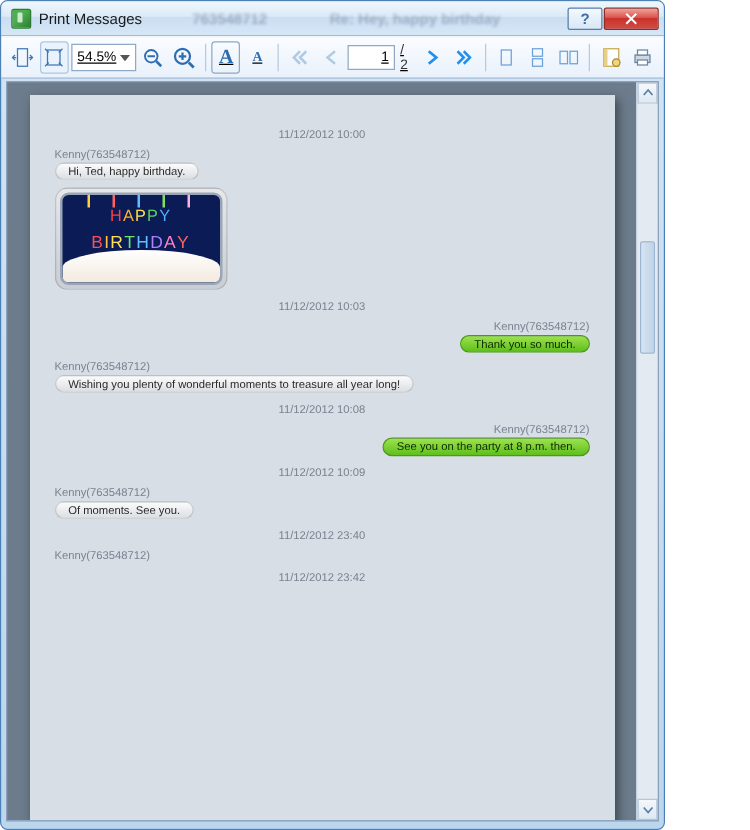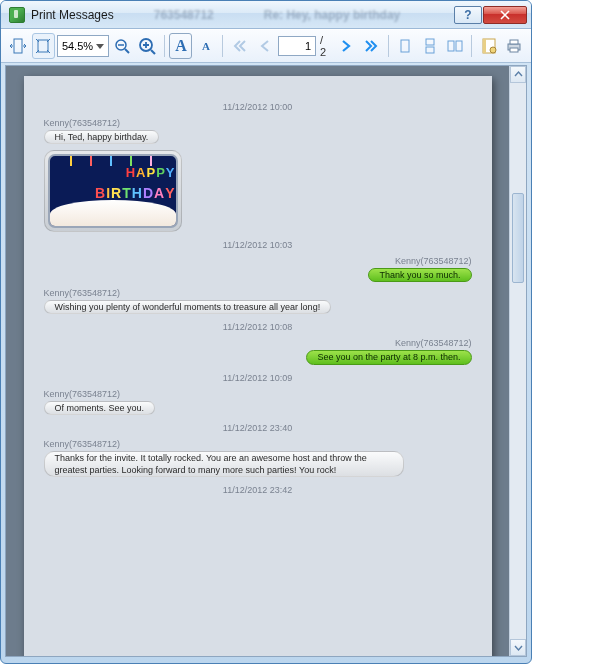--- a/index.html
+++ b/index.html
@@ -51,21 +51,21 @@
     border-color: #8e2c26;
   }
   .win-btn svg { width: 10px; height: 10px; }
   .win-btn.help span { color: #3c6ea5; font-weight: bold; font-size: 12px; }
   
   .toolbar {
     height: 34px;
     background: linear-gradient(180deg, #fafcff 0%, #e9f1fb 100%);
     border-top: 1px solid #fff;
     border-bottom: 1px solid #a6bfd9;
-    display: flex; align-items: center; padding: 0 6px; gap: 2px;
+    display: flex; align-items: center; padding: 0 6px; gap: 2px; text-decoration: underline;
   }
   .tbtn {
     width: 26px; height: 26px; border: 1px solid transparent; border-radius: 3px;
     display: flex; align-items: center; justify-content: center; cursor: default;
     background: transparent;
   }
   .sep { width: 1px; height: 22px; background: #b8cade; margin: 0 3px; }
   .zoom-box {
     width: 58px; height: 22px; border: 1px solid #8fa8c4; background: #fff;
     display: flex; align-items: center; padding: 0 4px; font-size: 11px;
@@ -145,22 +145,22 @@
     width: 130px; height: 74px; border-radius: 7px; overflow: hidden;
     background: #0a1b56; position: relative;
     border: 2px solid #9aa6b8;
   }
   .hb-cake {
     position: absolute; left: 0; right: 0; bottom: 0; height: 26px;
     background: linear-gradient(180deg,#fff 0%, #f3e9de 100%);
     border-top-left-radius: 50% 14px; border-top-right-radius: 50% 14px;
   }
   .hb-letters {
-    position: absolute; left: 0; right: 0; top: 8px; text-align: right;
-    font-family: Arial, sans-serif; font-weight: 700; font-size: 13px;
+    position: absolute; left: 0; right: 0; top: 8px; text-align: center;
+    font-family: Arial, sans-serif; font-weight: 400; font-size: 13px;
     letter-spacing: 1px;
   }
   .hb-letters .l1 span, .hb-letters .l2 span { display:inline-block; }
   .hb-letters .l2 { font-size: 14px; margin-top: 2px; }
   .hb-candle {
     position: absolute; width: 2px; background: #d44; top: 0;
   }
 </style>
 </head>
 <body>
@@ -333,21 +333,20 @@
 
         <div class="timestamp">11/12/2012 10:09</div>
         <div class="row">
           <div class="sender">Kenny(763548712)</div>
           <div class="bubble grey">Of moments. See you.</div>
         </div>
 
         <div class="timestamp">11/12/2012 23:40</div>
         <div class="row">
           <div class="sender">Kenny(763548712)</div>
-          <div class="bubble grey" style="max-width:360px">Thanks for the invite. It totally rocked. You are an awesome host and throw the greatest parties. Looking forward to many more such parties! You rock!</div>
         </div>
 
         <div class="timestamp">11/12/2012 23:42</div>
 
       </div>
     </div>
     <div class="vscroll">
       <div class="arrow">
         <svg width="9" height="9">
             <path d="M1 6 L4.5 2 L8 6" fill="none" stroke="#5a7fa8" stroke-width="1.4"></path>

